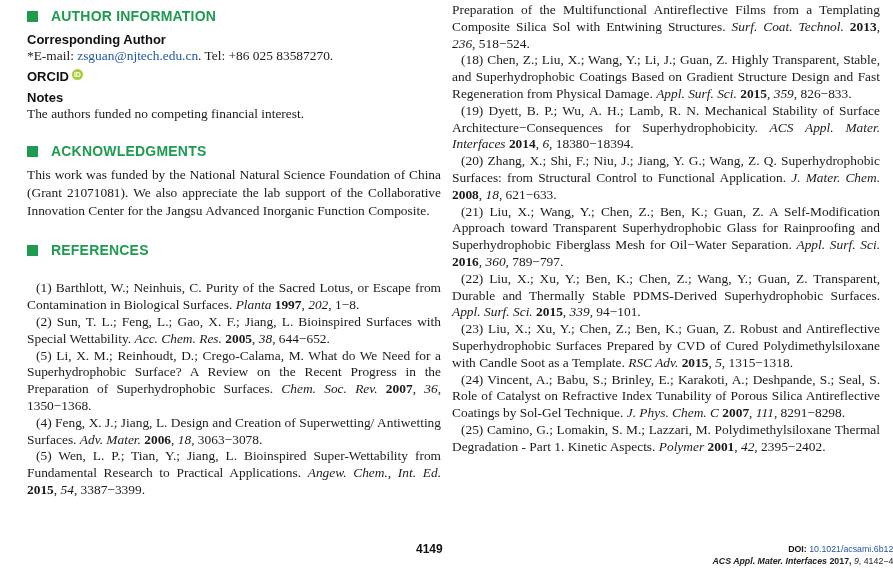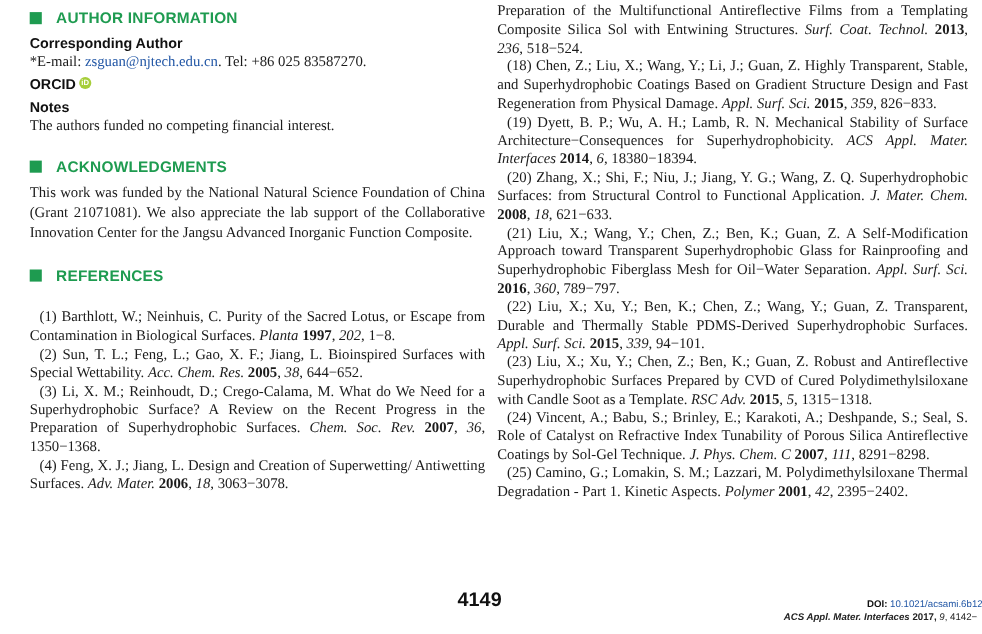--- a/index.html
+++ b/index.html
@@ -1,20 +1,20 @@
 <!DOCTYPE html>
 <html><head>
 <meta charset="utf-8">
 <style>
   html,body{margin:0;padding:0;}
   body{
     width:893px;height:576px;background:#ffffff;overflow:hidden;position:relative;
     font-family:"Liberation Serif", serif;color:#1b1b1b;
   }
-  .page{position:absolute;inset:0;overflow:hidden;background:#fff;border-radius:31px;}
+  .page{position:absolute;inset:0;overflow:hidden;background:#fff;}
   .col{position:absolute;text-align:justify;font-size:13.4px;line-height:16.8px;}
   .col-left{left:27px;width:414px;top:8px;}
   .col-right{left:452px;width:428px;top:2px;}
   .sec-head{
     font-family:"Liberation Sans", sans-serif;font-weight:bold;font-size:14px;
     color:#1e9b50;margin:0 0 6px 0;display:flex;align-items:center;gap:13px;
     letter-spacing:.2px;text-align:left;
   }
   .sec-head .sq{width:11px;height:11px;background:#1e9b50;display:inline-block;flex:0 0 auto;}
   .mt-ack{margin-top:20px;}
@@ -34,21 +34,21 @@
   .b{font-weight:bold;}
   .bi{font-weight:bold;font-style:italic;}
   .orcid-icon{
     display:inline-block;width:11px;height:11px;border-radius:50%;
     background:#a6ce39;color:#fff;font-family:"Liberation Sans", sans-serif;
     font-size:7px;font-weight:bold;line-height:11px;text-align:center;
     vertical-align:4px;margin-left:3px;
   }
   .footer-pagenum{
     position:absolute;left:416px;bottom:20px;
-    font-family:"Liberation Sans", sans-serif;font-weight:bold;font-size:18px;color:#111;
+    font-family:"Liberation Sans", sans-serif;font-weight:bold;font-size:12px;color:#111;
   }
   .doi-block{
     position:absolute;right:-15px;bottom:9px;text-align:right;
     font-family:"Liberation Sans", sans-serif;font-size:8.8px;line-height:12px;color:#222;
     white-space:nowrap;
   }
   .doi-block .lbl{font-weight:bold;color:#111;}
 </style>
 </head>
 <body>
@@ -78,22 +78,23 @@
     </div>
     <p class="body-p ack">This work was funded by the National Natural Science Foundation of China (Grant 21071081). We also appreciate the lab support of the Collaborative Innovation Center for the Jangsu Advanced Inorganic Function Composite.</p>
 
     <div class="sec-head mt-ref">
       <span class="sq"></span>
       <span>REFERENCES</span>
     </div>
     <div class="refs">
         <p class="ref"><span>(1) Barthlott, W.; Neinhuis, C. Purity of the Sacred Lotus, or Escape from Contamination in Biological Surfaces. </span><span class="i">Planta </span><span class="b">1997</span><span>, </span><span class="i">202</span><span>, 1−8.</span></p>
         <p class="ref"><span>(2) Sun, T. L.; Feng, L.; Gao, X. F.; Jiang, L. Bioinspired Surfaces with Special Wettability. </span><span class="i">Acc. Chem. Res. </span><span class="b">2005</span><span>, </span><span class="i">38</span><span>, 644−652.</span></p>
-        <p class="ref"><span>(3) Li, X. M.; Reinhoudt, D.; Crego-Calama, M. What do We Need for a Superhydrophobic Surface? A Review on the Recent Progress in the Preparation of Superhydrophobic Surfaces. </span><span class="i">Chem. Soc. Rev. </span><span class="b">2007</span><span>, </span><span class="i">36</span><span>, 1350−1368.</span></p>
+        <p class="ref"><span>(5) Li, X. M.; Reinhoudt, D.; Crego-Calama, M. What do We Need for a Superhydrophobic Surface? A Review on the Recent Progress in the Preparation of Superhydrophobic Surfaces. </span><span class="i">Chem. Soc. Rev. </span><span class="b">2007</span><span>, </span><span class="i">36</span><span>, 1350−1368.</span></p>
         <p class="ref"><span>(4) Feng, X. J.; Jiang, L. Design and Creation of Superwetting/ Antiwetting Surfaces. </span><span class="i">Adv. Mater. </span><span class="b">2006</span><span>, </span><span class="i">18</span><span>, 3063−3078.</span></p>
+        <p class="ref"><span>(5) Wen, L. P.; Tian, Y.; Jiang, L. Bioinspired Super-Wettability from Fundamental Research to Practical Applications. </span><span class="i">Angew. Chem., Int. Ed. </span><span class="b">2015</span><span>, </span><span class="i">54</span><span>, 3387−3399.</span></p>
       </div>
 
   </div>
 
   <div class="col col-right">
     <div>
         <p class="ref noindent"><span>Preparation of the Multifunctional Antireflective Films from a Templating Composite Silica Sol with Entwining Structures. </span><span class="i">Surf. Coat. Technol. </span><span class="b">2013</span><span>, </span><span class="i">236</span><span>, 518−524.</span></p>
         <p class="ref"><span>(18) Chen, Z.; Liu, X.; Wang, Y.; Li, J.; Guan, Z. Highly Transparent, Stable, and Superhydrophobic Coatings Based on Gradient Structure Design and Fast Regeneration from Physical Damage. </span><span class="i">Appl. Surf. Sci. </span><span class="b">2015</span><span>, </span><span class="i">359</span><span>, 826−833.</span></p>
         <p class="ref"><span>(19) Dyett, B. P.; Wu, A. H.; Lamb, R. N. Mechanical Stability of Surface Architecture−Consequences for Superhydrophobicity. </span><span class="i">ACS Appl. Mater. Interfaces </span><span class="b">2014</span><span>, </span><span class="i">6</span><span>, 18380−18394.</span></p>
         <p class="ref"><span>(20) Zhang, X.; Shi, F.; Niu, J.; Jiang, Y. G.; Wang, Z. Q. Superhydrophobic Surfaces: from Structural Control to Functional Application. </span><span class="i">J. Mater. Chem. </span><span class="b">2008</span><span>, </span><span class="i">18</span><span>, 621−633.</span></p>

